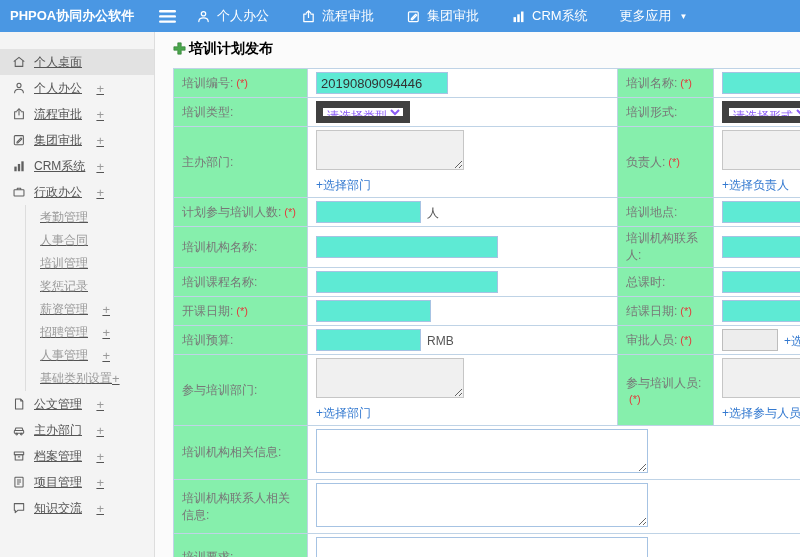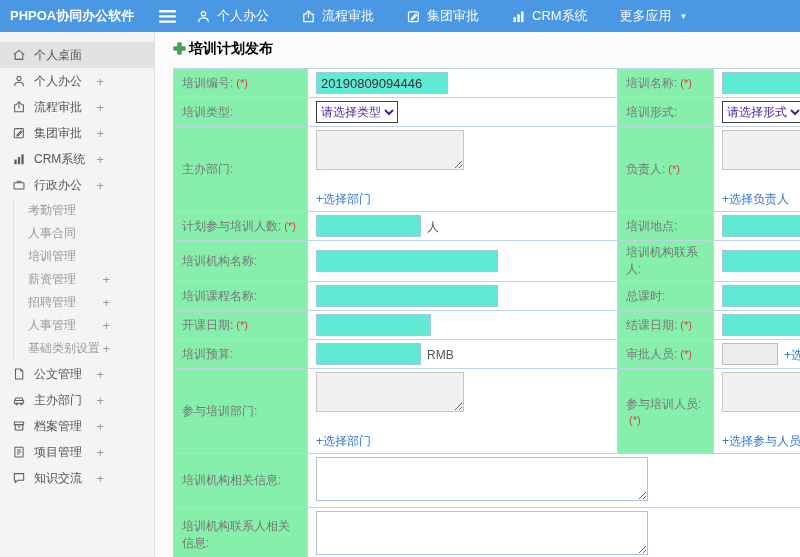--- a/index.html
+++ b/index.html
@@ -11,55 +11,55 @@
   .logo { width:155px; padding-left:10px; font-weight:bold; font-size:13px; flex:0 0 155px; }
   .menu-btn { margin:0 20px 0 4px; display:flex; align-items:center; cursor:pointer; }
   .nav { display:flex; align-items:center; gap:32px; font-size:13px; }
   .nav-item { display:flex; align-items:center; gap:6px; cursor:pointer; white-space:nowrap; }
   .nav-item svg { display:block; }
   .caret { font-size:8px; margin-left:2px; }
 
   
   .layout { display:flex; height:525px; }
   .sidebar { width:155px; flex:0 0 155px; background:#f4f4f4; border-right:1px solid #ddd;
-    padding-top:10px; font-size:12px; color:#555; overflow:hidden; }
+    padding-top:17px; font-size:12px; color:#555; overflow:hidden;text-decoration:underline; }
   .sidebar ul { list-style:none; }
   .side-item { height:26px; display:flex; align-items:center; padding:0 50px 0 12px; cursor:pointer; }
   .side-item.active { background:#e2e2e2; }
   .side-item .sico { display:flex; align-items:center; color:#5f5f5f; }
   .side-item .lab { margin-left:8px; white-space:nowrap; }
   .exp { margin-left:auto; color:#9a9a9a; font-size:13px; }
-  .subnav { list-style:none; margin-left:13px; border-left:1px solid #ddd; padding:1px 0; }
+  .subnav { list-style:none; margin-left:25px; border-left:1px solid #ddd; padding:1px 0; }
   .sub-item { height:23px; display:flex; align-items:center; padding:0 44px 0 14px;
     color:#999; cursor:pointer; white-space:nowrap; }
 
   
   .main { flex:1; background:#fbfbfb; padding:8px 0 0 18px; overflow:hidden; }
   .page-title { display:flex; align-items:flex-end; gap:3px; font-size:14px; font-weight:bold; color:#000000; }
   .form-table { border-collapse:collapse; margin-top:10px; width:890px; table-layout:fixed; font-size:12px; }
   .form-table td { border:1px solid #bfd3e6; padding:3px 8px; vertical-align:middle; }
   td.lbl { background:#86efac; color:#777; }
   td.fld { background:#fff; color:#333; }
   em.req { color:#e23b3b; font-style:normal; margin-left:3px; font-size:11px; }
 
   .inp { border:1px solid #a6c3e3; height:22px; font-size:13px; padding:1px 4px; background:#5eead4; color:#333; }
   .w130{width:132px} .w150{width:150px} .w180{width:182px} .w113{width:115px}
   .w103{width:105px} .w54{width:56px}
   .gray-box { background:#ededed; border:1px solid #bdbdbd; }
   .suffix { margin-left:6px; color:#555; font-size:12px; }
 
-  .sel { font-size:12px; height:22px; border:1px solid #404040; background:#fff; color:#4c1d95; }
+  .sel { font-size:12px; height:22px; border:7px solid #404040; background:#fff; color:#8b5cf6; }
 
   textarea { font-family:inherit; font-size:12px; }
   .ta-sel { width:148px; height:40px; background:#f0f0f0; border:1px solid #c6c6c6; resize:both; }
   .ta-big { width:332px; height:44px; background:#fff; border:1px solid #a6c3e3; resize:both; }
   .ta-req { height:38px; }
 
   a.link { color:#3379d0; text-decoration:none; font-size:12px; white-space:nowrap; }
-  .blk { display:block; margin-top:18px; }
+  .blk { display:block; margin-top:4px; }
   .ml6 { margin-left:6px; }
 </style>
 </head>
 <body>
 
 <header class="topbar">
   <div class="logo">PHPOA协同办公软件</div>
   <div class="menu-btn">
     <svg width="17" height="13" viewBox="0 0 17 13">
         <g fill="#fff">
@@ -189,20 +189,24 @@
         </li>
       <li class="sub-item">
           <span>人事合同</span>
           <span class="exp"></span>
         </li>
       <li class="sub-item">
           <span>培训管理</span>
           <span class="exp"></span>
         </li>
       <li class="sub-item">
+          <span>奖惩记录</span>
+          <span class="exp"></span>
+        </li>
+      <li class="sub-item">
           <span>薪资管理</span>
           <span class="exp">+</span>
         </li>
       <li class="sub-item">
           <span>招聘管理</span>
           <span class="exp">+</span>
         </li>
       <li class="sub-item">
           <span>人事管理</span>
           <span class="exp">+</span>

